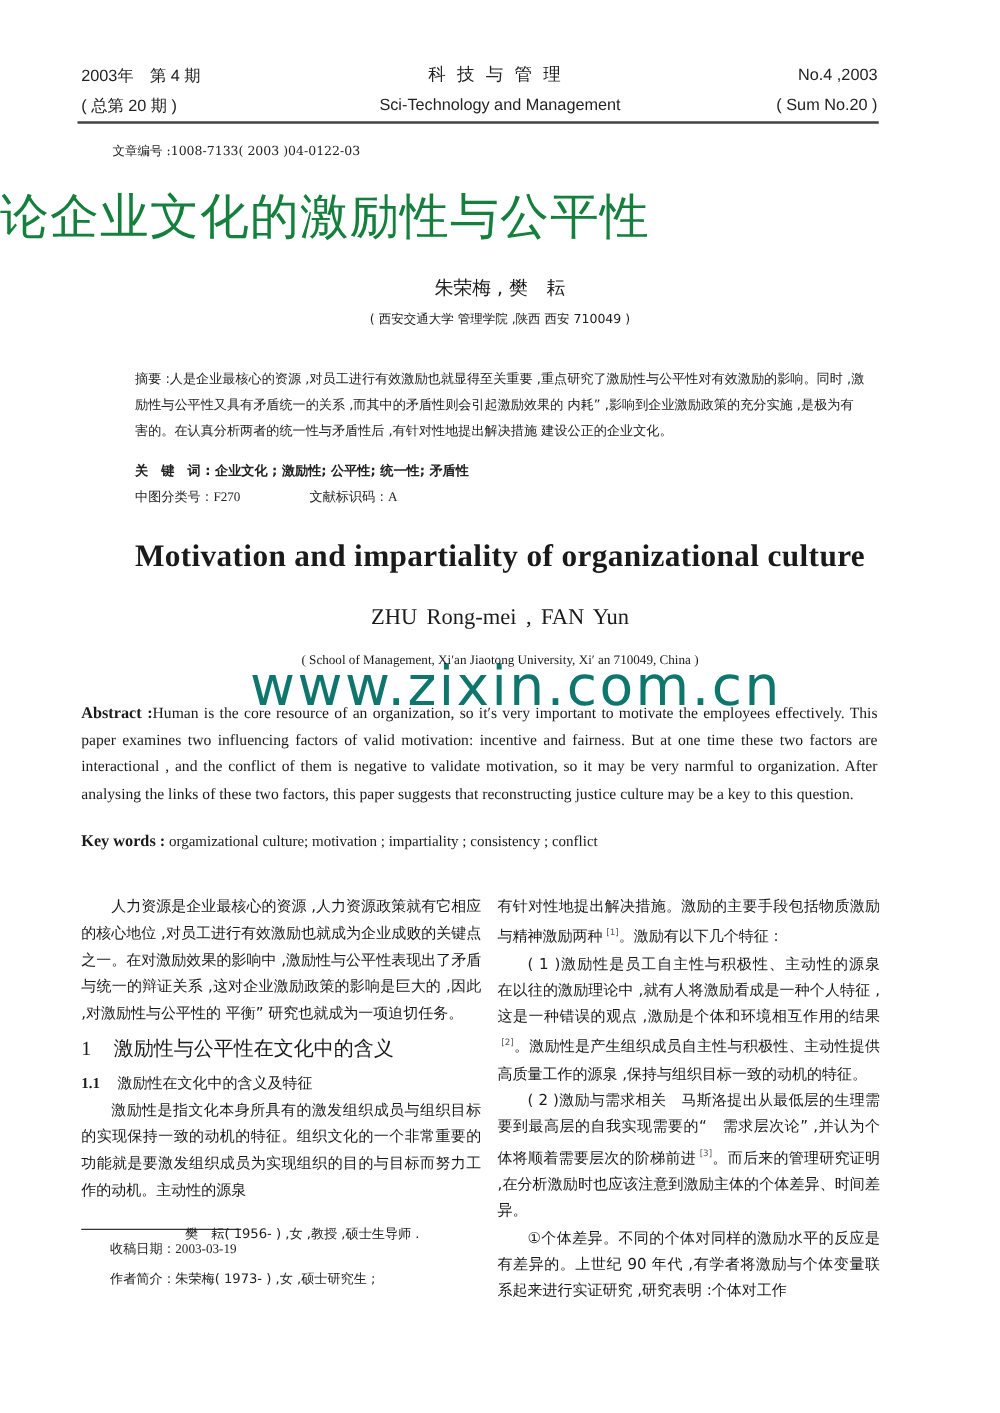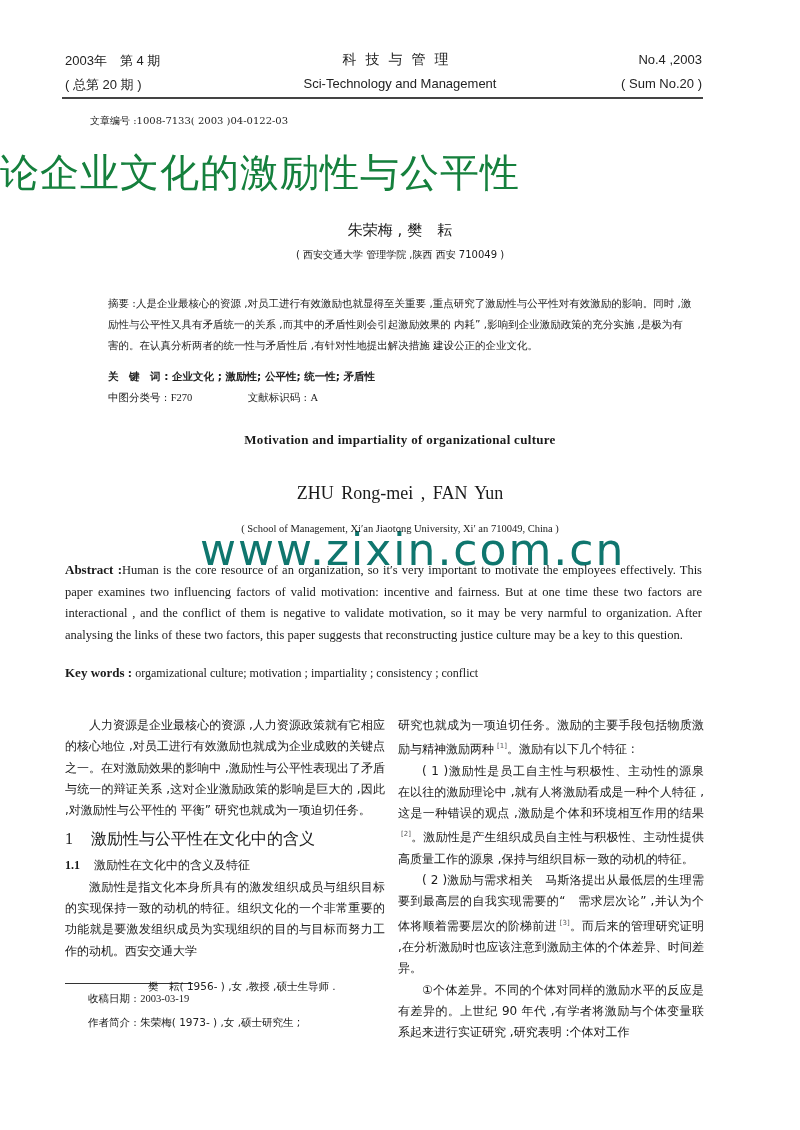--- a/index.html
+++ b/index.html
@@ -15,21 +15,21 @@
   .hdr-rule { left: 62px; top: 97px; width: 641px; height: 2px; background: #444; }
   .artno { left: 90px; top: 114px; font-size: 10px; font-family: "DejaVu Serif", serif; color: #222; }
   .title { left: 0; width: 800px; top: 146px; text-align: left; font-size: 39px; letter-spacing: 1px; color: #15803d; font-family: "DejaVu Sans", sans-serif; font-weight: normal; }
   .authors { left: 0; width: 800px; top: 221px; text-align: center; font-size: 15px; }
   .affil { left: 0; width: 800px; top: 248px; text-align: center; font-size: 10px; }
   .cn-abs { left: 108px; top: 293px; width: 584px; font-size: 10.5px; line-height: 21px; color: #222; }
   .cn-meta { left: 108px; font-size: 10.5px; color: #222; }
   .kw-cn { top: 370px; font-weight: bold; }
   .cls-cn { top: 391px; }
   .cls-cn .docid { margin-left: 52px; }
-  .en-title { left: 0; width: 800px; top: 432px; text-align: center; font-family: "Liberation Serif", serif; font-weight: bold; font-size: 13px; letter-spacing: 0.3px; }
+  .en-title { left: 0; width: 800px; top: 432px; text-align: center; font-family: "Liberation Serif", serif; font-weight: bold; font-size: 25px; letter-spacing: 0.3px; }
   .en-authors { left: 0; width: 800px; top: 483px; text-align: center; font-family: "Liberation Serif", serif; font-size: 18px; word-spacing: 3px; }
   .en-affil { left: 0; width: 800px; top: 523px; text-align: center; font-family: "Liberation Serif", serif; font-size: 10.5px; }
   .watermark { left: 200px; top: 524px; width: 400px; text-align: center; font-family: "DejaVu Sans", sans-serif; font-size: 44px; color: #0f766e; letter-spacing: 2px; z-index: 0; }
   .en-abs { left: 65px; top: 559px; width: 637px; font-family: "Liberation Serif", serif; font-size: 12.5px; line-height: 21.5px; text-align: justify; text-align-last: left; z-index: 1; position: absolute; }
   .en-abs b { font-weight: bold; font-size: 13px; }
   .en-kw { left: 65px; top: 665px; font-family: "Liberation Serif", serif; font-size: 12px; }
   .en-kw b { font-size: 13px; }
   .col { font-size: 12px; line-height: 21.3px; color: #1a1a1a; text-align: justify; }
   .col-l { left: 65px; top: 715px; width: 320px; }
   .col-r { left: 398px; top: 715px; width: 306px; }
@@ -91,25 +91,25 @@
 </div>
 
 <div class="abs col col-l">
   <p>人力资源是企业最核心的资源 ,人力资源政策就有它相应的核心地位 ,对员工进行有效激励也就成为企业成败的关键点之一。在对激励效果的影响中 ,激励性与公平性表现出了矛盾与统一的辩证关系 ,这对企业激励政策的影响是巨大的 ,因此 ,对激励性与公平性的 平衡” 研究也就成为一项迫切任务。</p>
   <div class="sec-h">
     <span class="num">1</span><span>激励性与公平性在文化中的含义</span>
   </div>
   <div class="subsec-h">
     <span class="num">1.1</span><span>激励性在文化中的含义及特征</span>
   </div>
-  <p>激励性是指文化本身所具有的激发组织成员与组织目标的实现保持一致的动机的特征。组织文化的一个非常重要的功能就是要激发组织成员为实现组织的目的与目标而努力工作的动机。西安交通大学</p>
+  <p>激励性是指文化本身所具有的激发组织成员与组织目标的实现保持一致的动机的特征。组织文化的一个非常重要的功能就是要激发组织成员为实现组织的目的与目标而努力工作的动机。主动性的源泉</p>
 </div>
 
 <div class="abs col col-r">
-  <p class="noindent"><span>研究也就成为一项迫切任务。激励的主要手段包括物质激励与精神激励两种</span><span class="sup">[1]</span><span>。激励有以下几个特征 :</span></p>
+  <p class="noindent"><span>有针对性地提出解决措施。激励的主要手段包括物质激励与精神激励两种</span><span class="sup">[1]</span><span>。激励有以下几个特征 :</span></p>
   <p><span>( 1 )激励性是员工自主性与积极性、主动性的源泉　在以往的激励理论中 ,就有人将激励看成是一种个人特征 ,这是一种错误的观点 ,激励是个体和环境相互作用的结果</span><span class="sup">[2]</span><span>。激励性是产生组织成员自主性与积极性、主动性提供高质量工作的源泉 ,保持与组织目标一致的动机的特征。</span></p>
   <p><span>( 2 )激励与需求相关　马斯洛提出从最低层的生理需要到最高层的自我实现需要的“　需求层次论” ,并认为个体将顺着需要层次的阶梯前进</span><span class="sup">[3]</span><span>。而后来的管理研究证明 ,在分析激励时也应该注意到激励主体的个体差异、时间差异。</span></p>
   <p>①个体差异。不同的个体对同样的激励水平的反应是有差异的。上世纪 90 年代 ,有学者将激励与个体变量联系起来进行实证研究 ,研究表明 :个体对工作</p>
 </div>
 
 <div class="abs fn-rule"></div>
 <div class="abs fn fn1">
   <span>收稿日期 :</span>
   <span class="serif">2003-03-19</span>
 </div>

